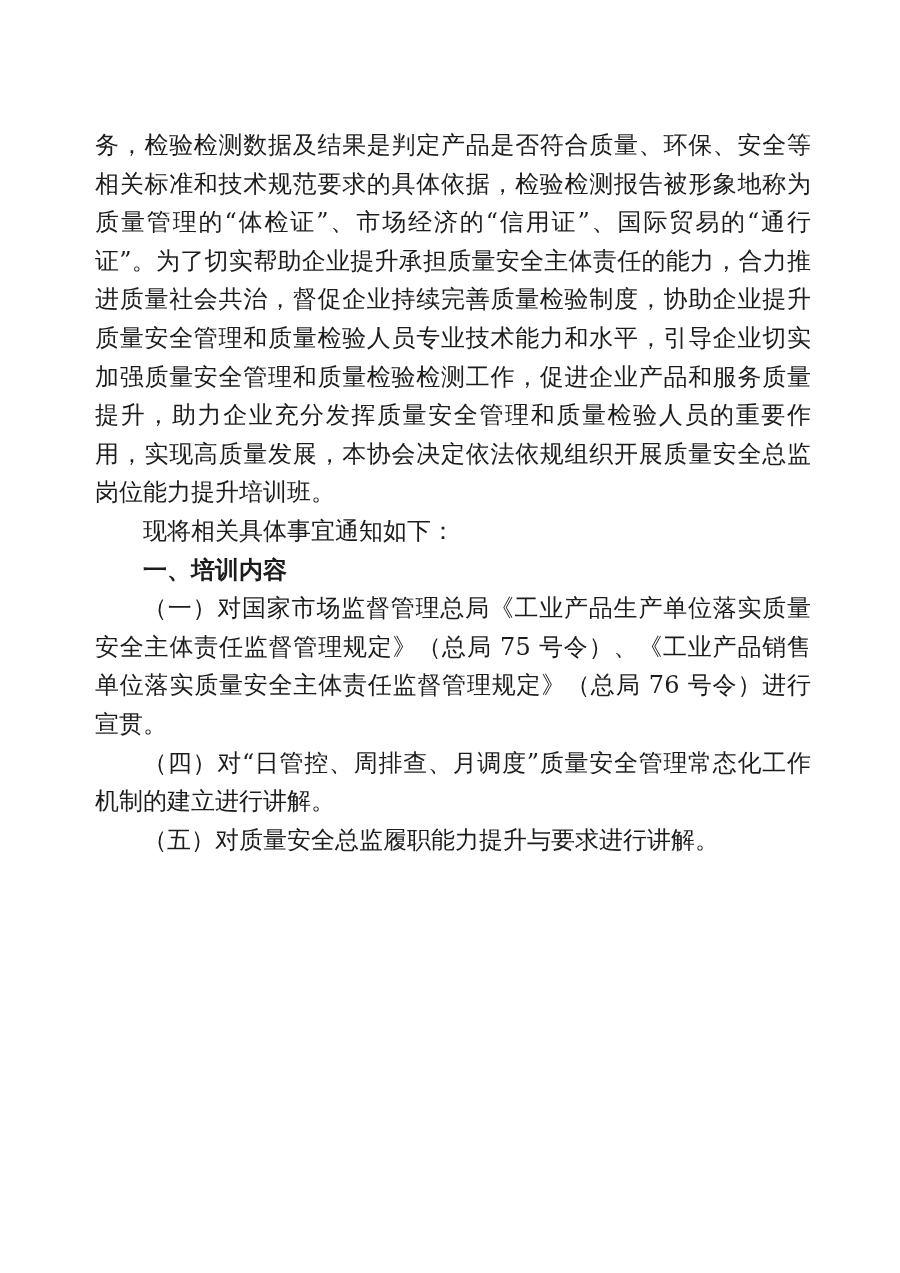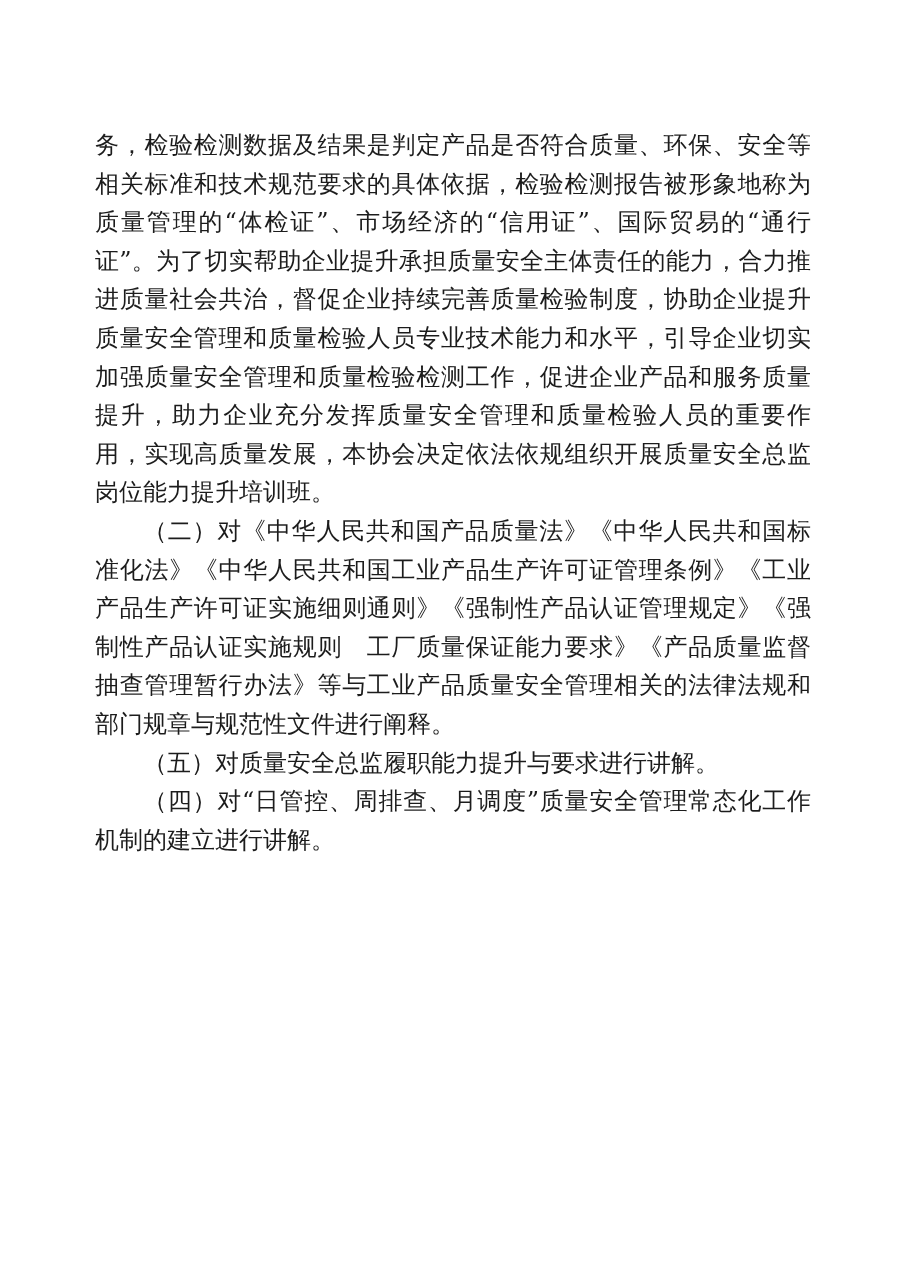--- a/index.html
+++ b/index.html
@@ -47,18 +47,20 @@
     letter-spacing: 2px;
     color: #1c1c1c;
   }
 </style>
 </head>
 <body>
 
 <div class="page">
   <div class="body-text">
     <p class="para no-indent">务，检验检测数据及结果是判定产品是否符合质量、环保、安全等相关标准和技术规范要求的具体依据，检验检测报告被形象地称为质量管理的“体检证”、市场经济的“信用证”、国际贸易的“通行证”。为了切实帮助企业提升承担质量安全主体责任的能力，合力推进质量社会共治，督促企业持续完善质量检验制度，协助企业提升质量安全管理和质量检验人员专业技术能力和水平，引导企业切实加强质量安全管理和质量检验检测工作，促进企业产品和服务质量提升，助力企业充分发挥质量安全管理和质量检验人员的重要作用，实现高质量发展，本协会决定依法依规组织开展质量安全总监岗位能力提升培训班。</p>
-    <p class="para">（二）对《中华人民共和国产品质量法》《中华人民共和国标准化法》《中华人民共和国工业产品生产许可证管理条例》《工业产品生产许可证实施细则通则》《强制性产品认证管理规定》《强制性产品认证实施规则　工厂质量保证能力要求》《产品质量监督抽查管理暂行办法》等与工业产品质量安全管理相关的法律法规和部门规章与规范性文件进行阐释。</p>
+    <p class="para">现将相关具体事宜通知如下：</p>
+    <p class="para heading">一、培训内容</p>
+    <p class="para">（一）对国家市场监督管理总局《工业产品生产单位落实质量安全主体责任监督管理规定》（总局 75 号令）、《工业产品销售单位落实质量安全主体责任监督管理规定》（总局 76 号令）进行宣贯。</p>
+    <p class="para">（四）对“日管控、周排查、月调度”质量安全管理常态化工作机制的建立进行讲解。</p>
     <p class="para">（五）对质量安全总监履职能力提升与要求进行讲解。</p>
-    <p class="para">（四）对“日管控、周排查、月调度”质量安全管理常态化工作机制的建立进行讲解。</p>
   </div>
   <div class="page-footer">— 2 —</div>
 </div>
 
 </body></html>

